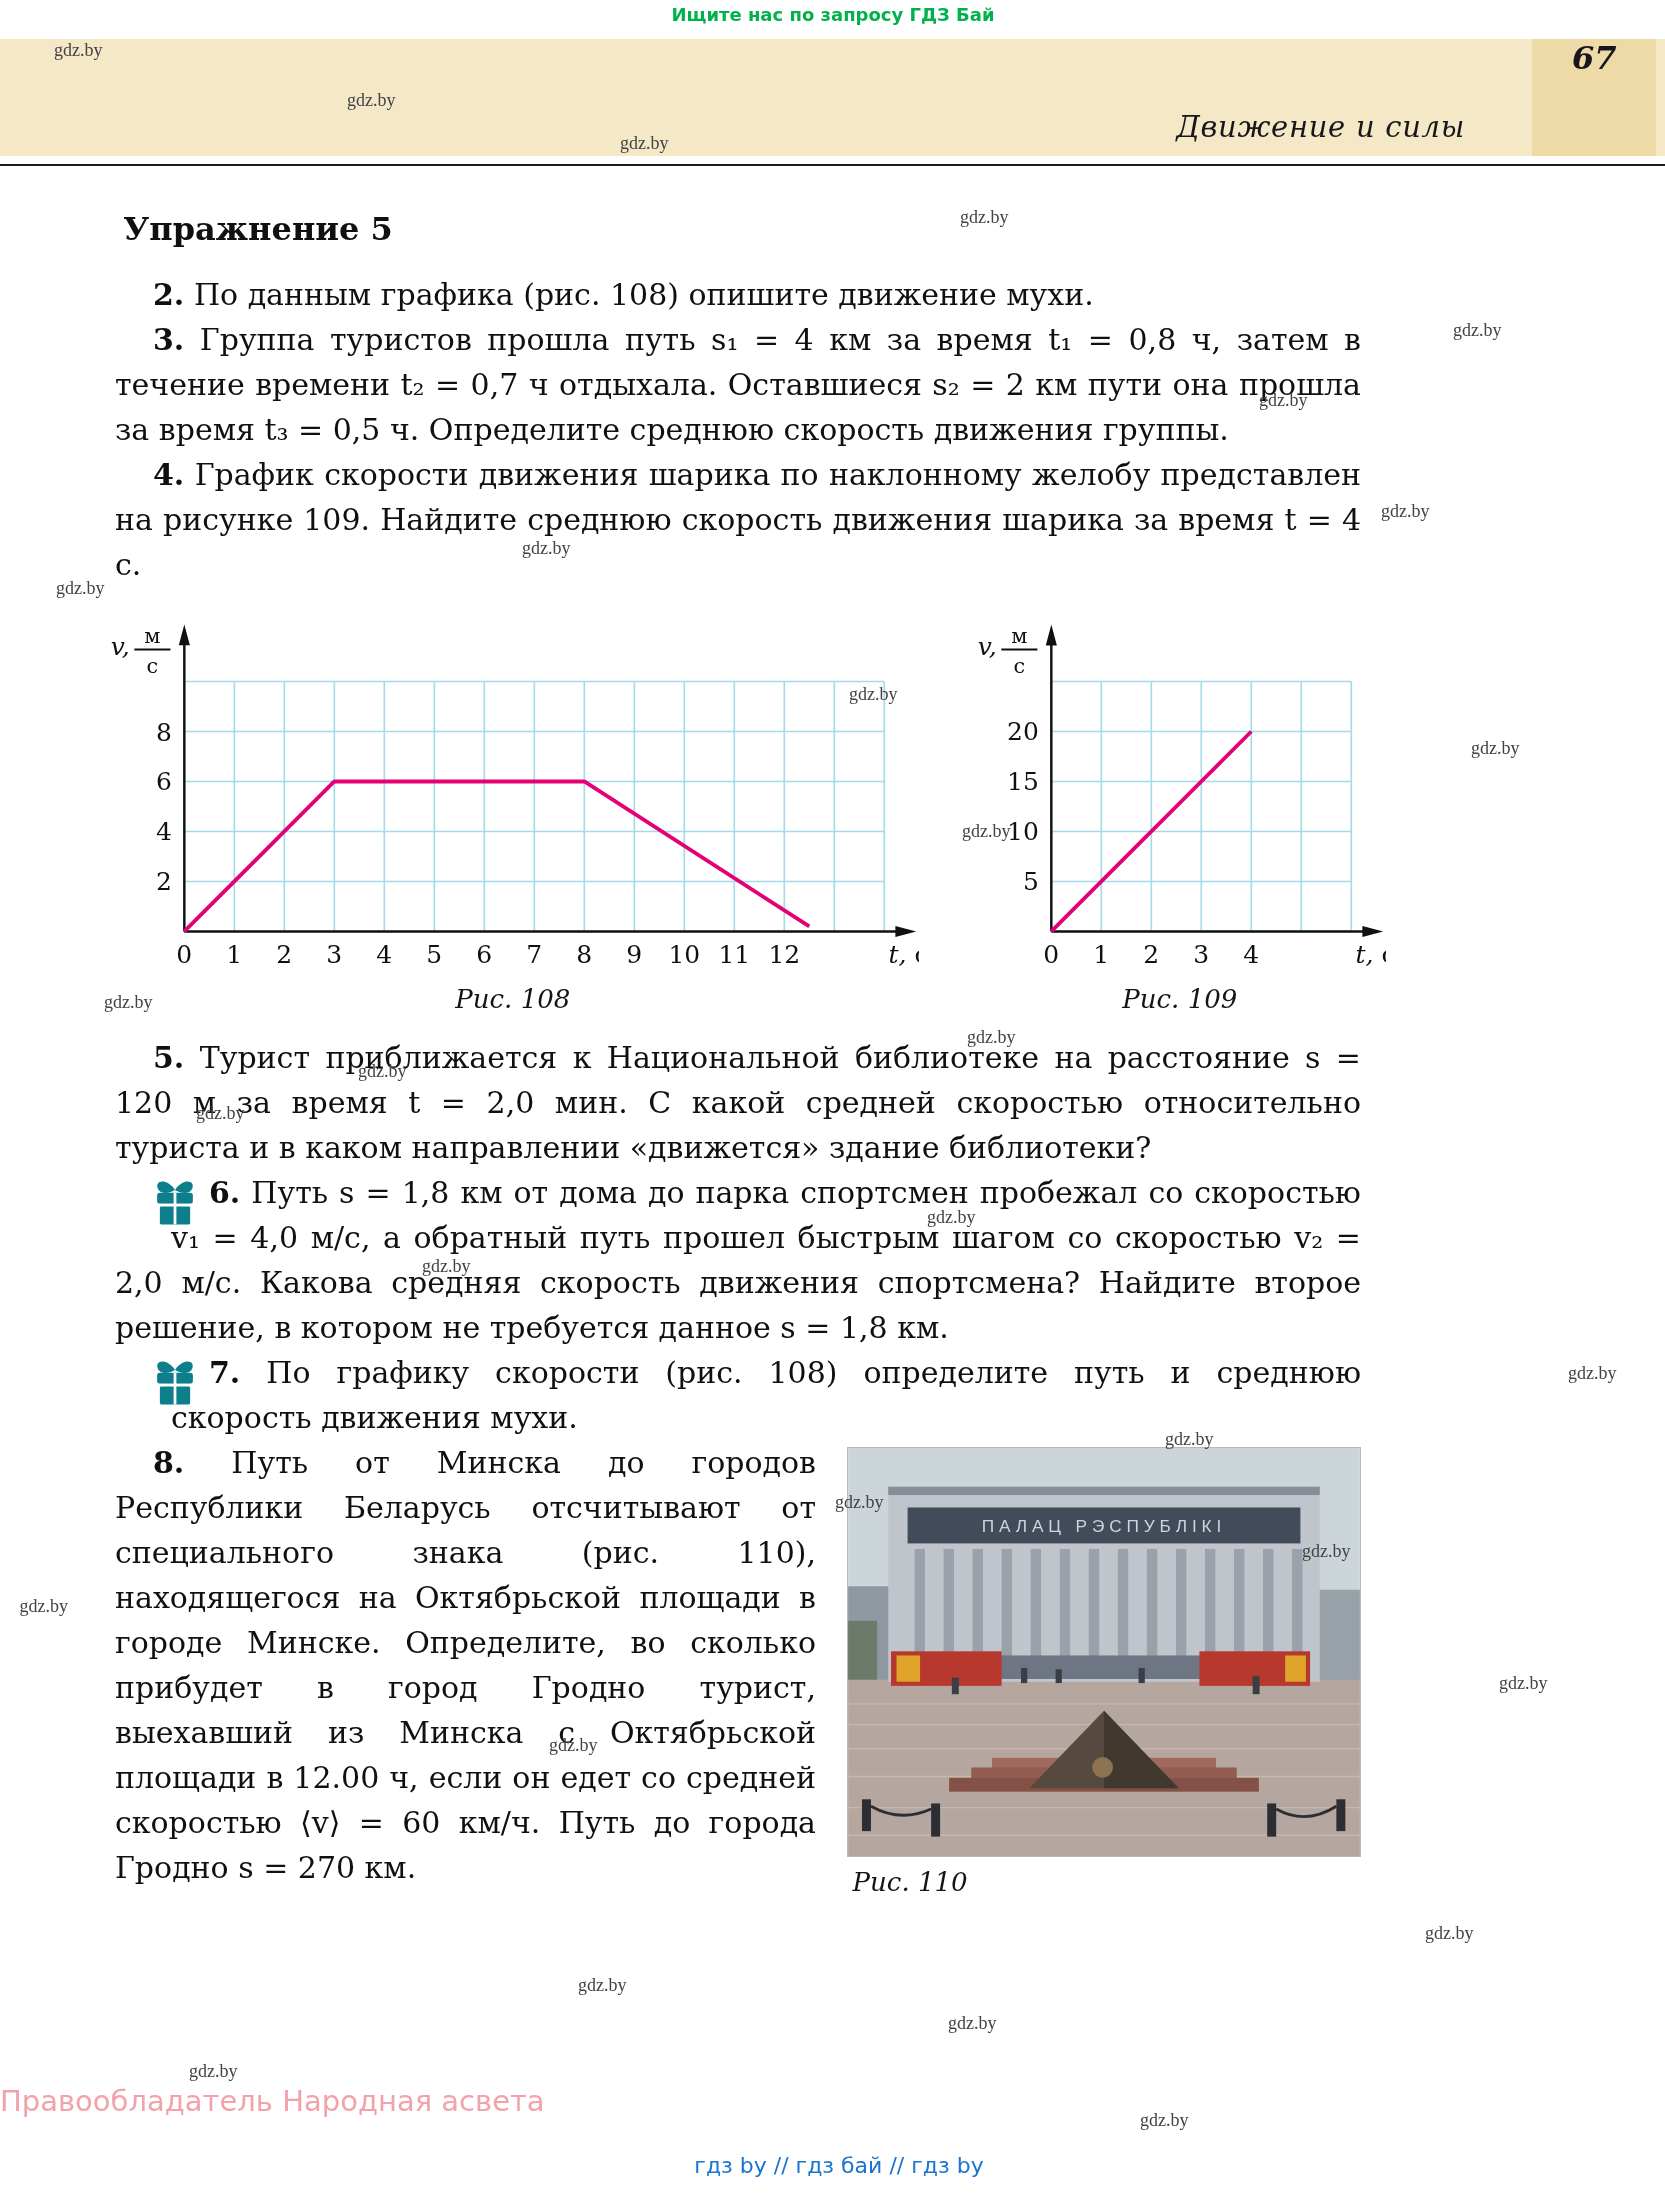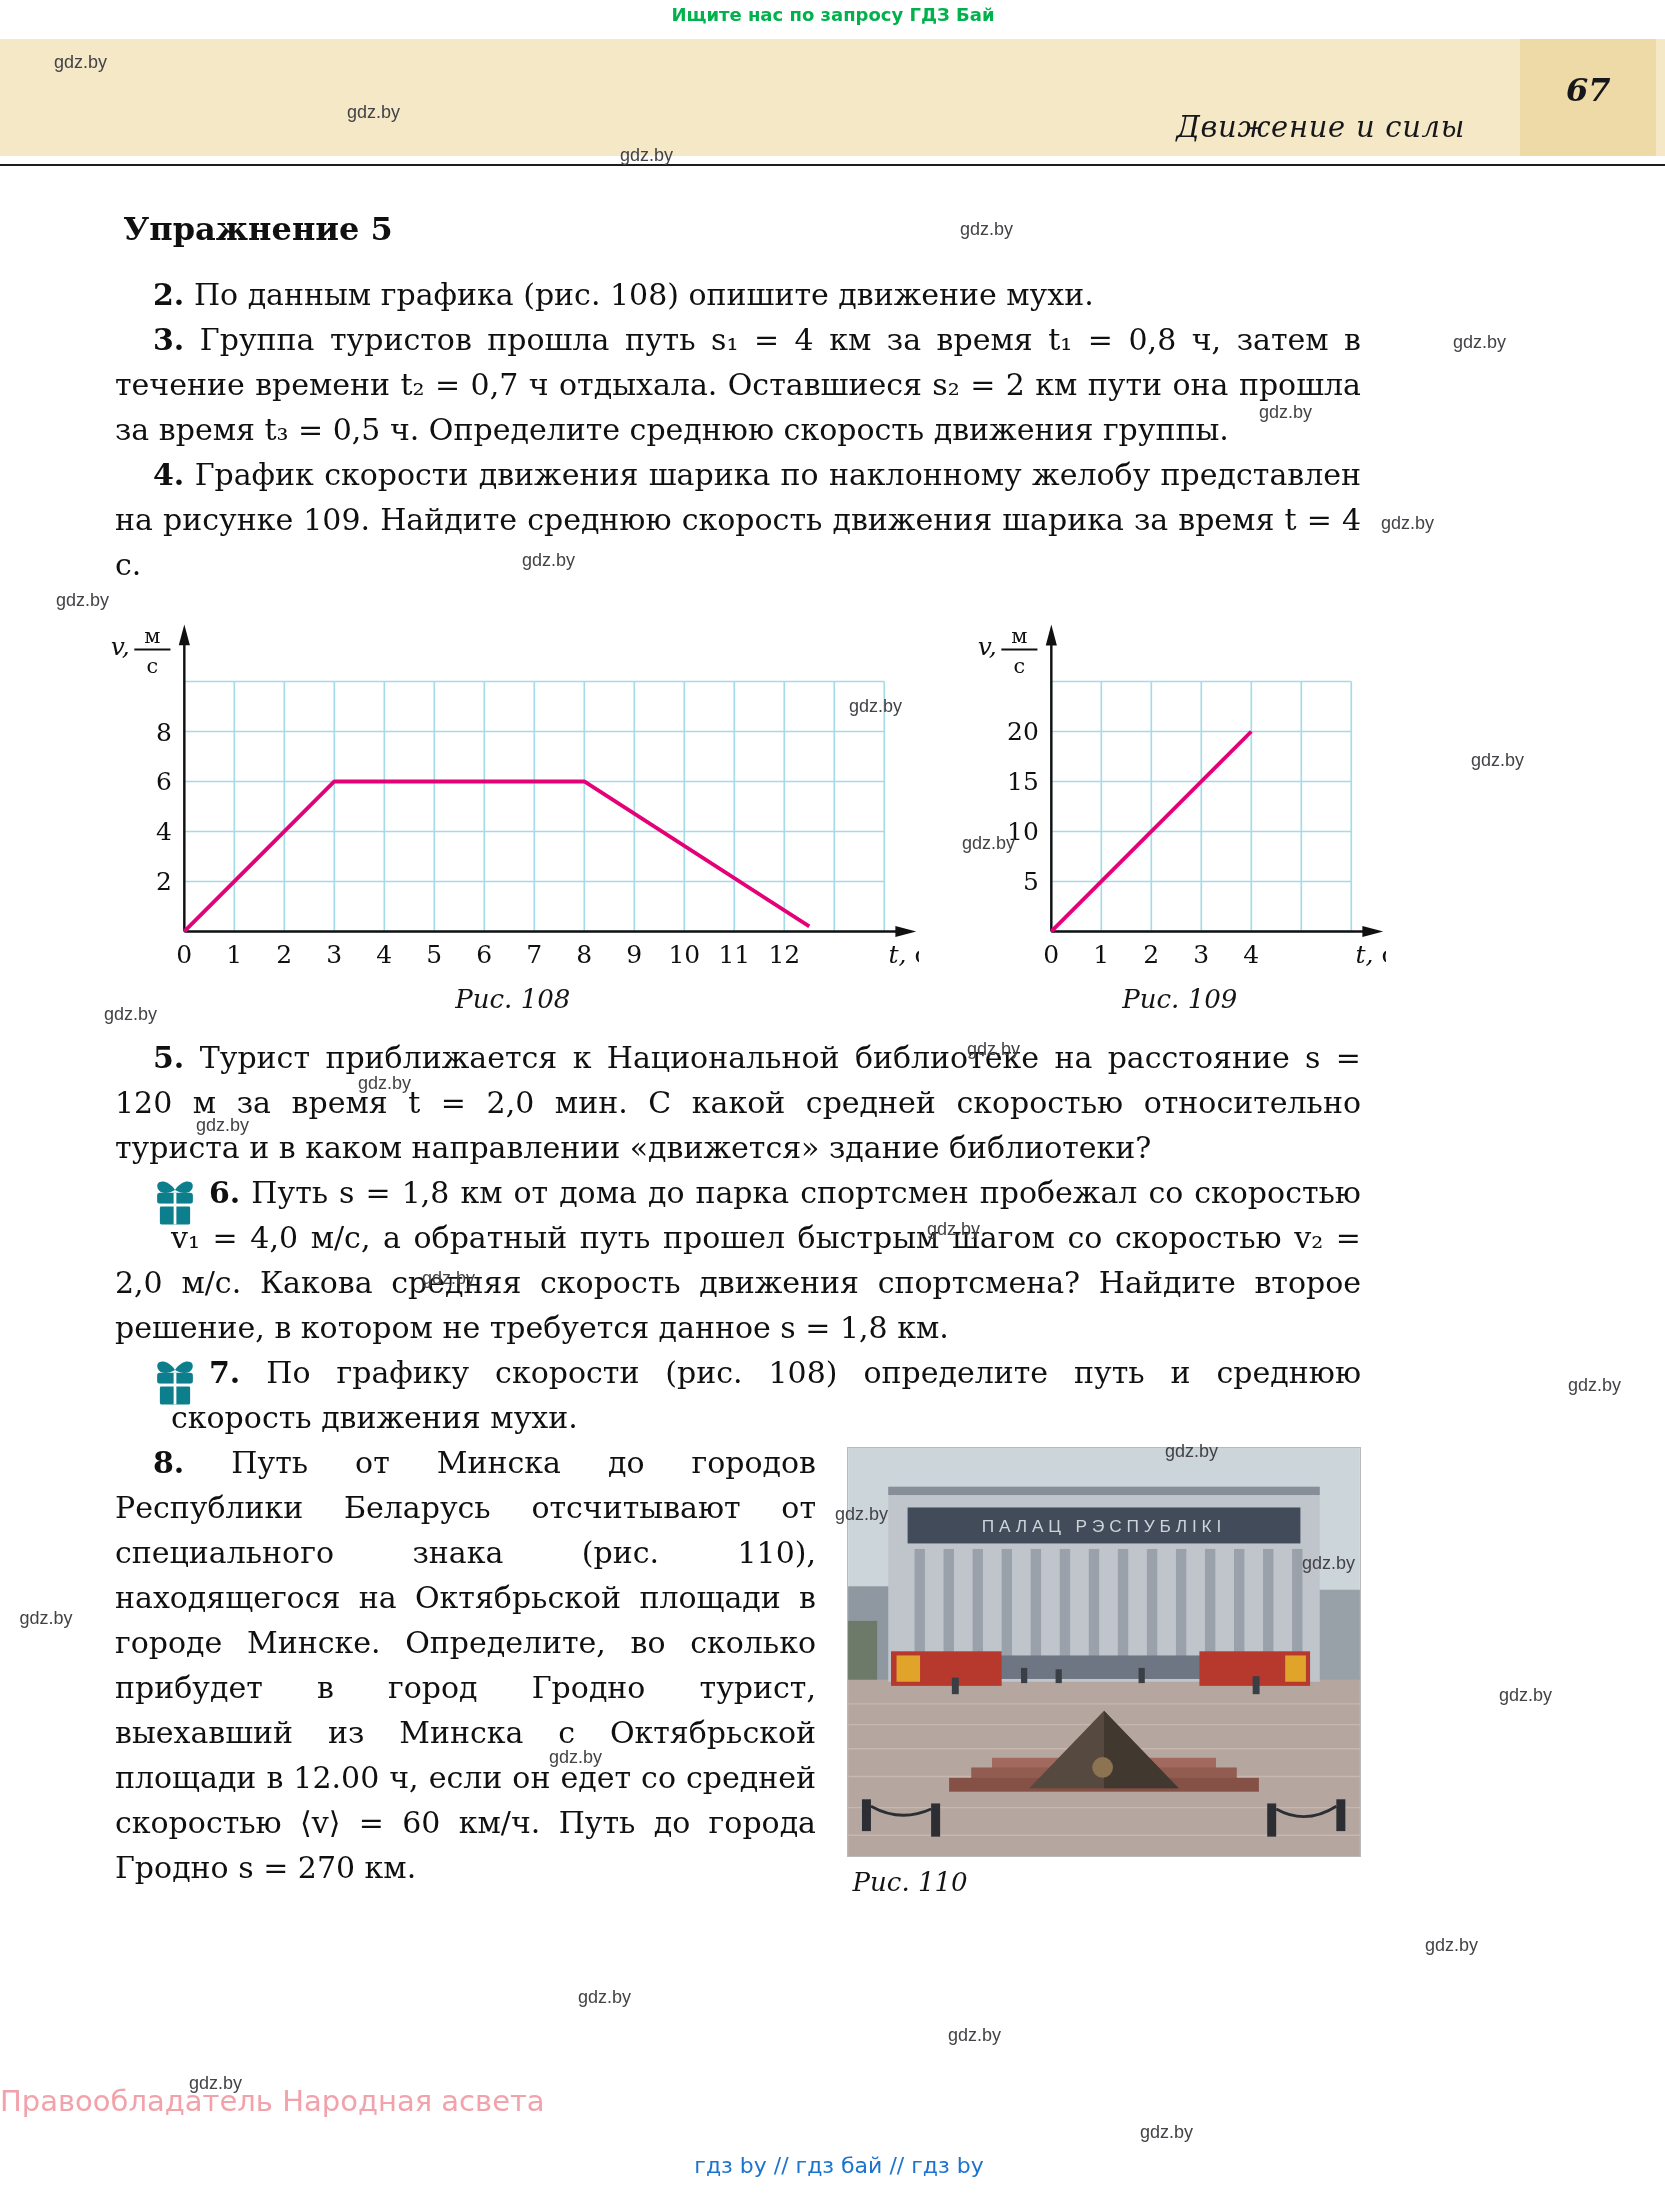--- a/index.html
+++ b/index.html
@@ -16,22 +16,22 @@
   }
   .head-strip {
     position:absolute; top:39px; left:0; right:0; height:117px;
     background:#f4e8c6;
   }
   .head-title {
     position:absolute; right:201px; bottom:12.5px;
     font-style:italic; font-size:29px; color:#17171b; letter-spacing:0.7px;
   }
   .page-num-box {
-    position:absolute; right:9.7px; top:0; bottom:0; width:136px;
-    background:#eddaa6; display:flex; align-items:center; justify-content:center;
+    position:absolute; right:9.7px; top:0; bottom:0; width:124px;
+    background:#eddaa6; display:flex; align-items:flex-start; justify-content:center;
     padding-bottom:16px; font-style:italic; font-weight:bold; font-size:32px; color:#17171b;
   }
   .head-rule { position:absolute; top:164px; left:0; right:0; height:2.1px; background:#1d1d1d; }
 
   .content { position:absolute; top:210px; left:115px; width:1246px; }
   .ex-title { font-size:32px; font-weight:bold; margin:0 0 23.6px 8.3px; }
   p.prob { font-size:30px; line-height:45px; text-align:justify; text-indent:38px; }
   p.prob b { font-weight:bold; }
 
   .figrow { display:flex; gap:49px; margin:18px 0 21px -14px; }
@@ -52,21 +52,21 @@
   .footer-pink {
     position:absolute; top:2084px; left:0; right:0; 
     color:#f2a2ab; font-family:"DejaVu Sans","Liberation Sans",sans-serif; font-size:29px;
   }
   .footer-links {
     position:absolute; top:2153px; left:0; right:0; text-align:center;
     color:#1b74cf; font-family:"DejaVu Sans","Liberation Sans",sans-serif; font-size:22px;padding-left:12px;
   }
   .wm {
     position:absolute; color:#434347; white-space:nowrap;
-    font-family:Liberation Sans, sans-serif; font-size:18px;margin-top:12px;
+    font-family:Liberation Serif, serif; font-size:18px;
   }
 </style>
 </head>
 <body>
 
 <div class="page">
 
   <div class="top-note">Ищите нас по запросу ГДЗ Бай</div>
 
   <header class="head-strip">

